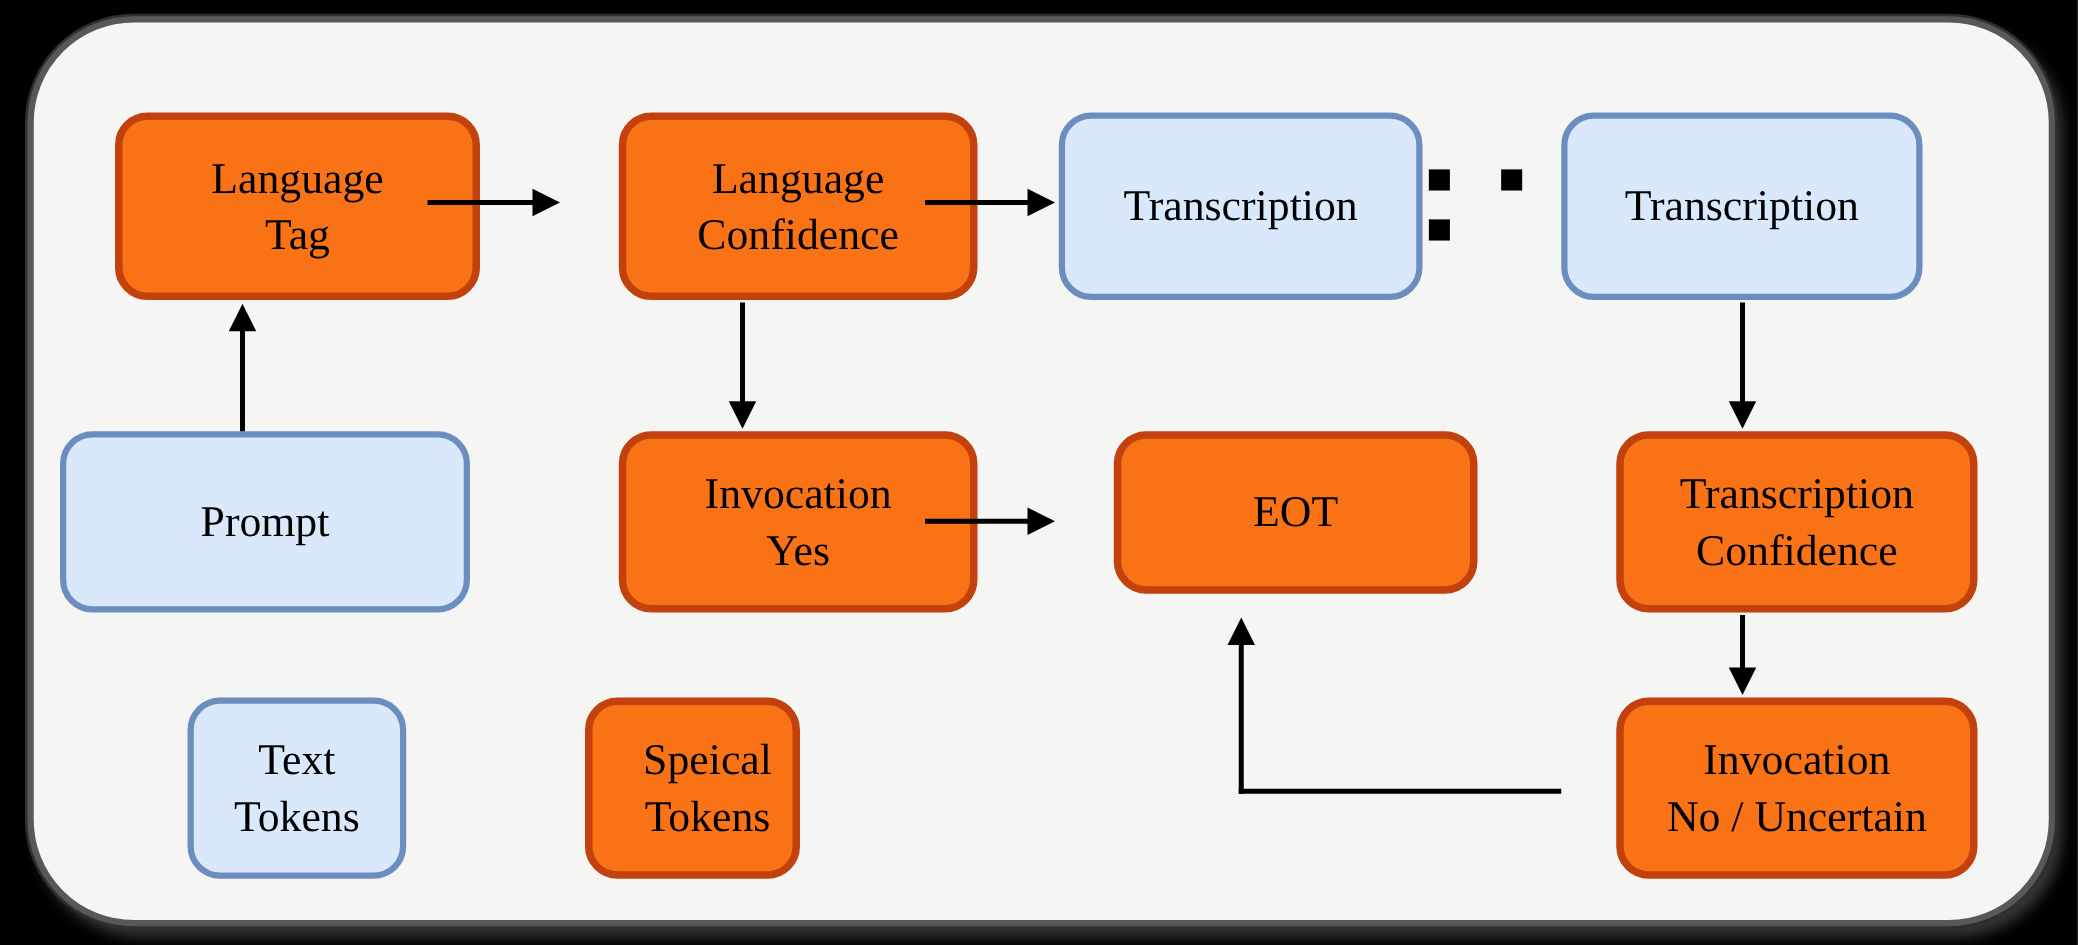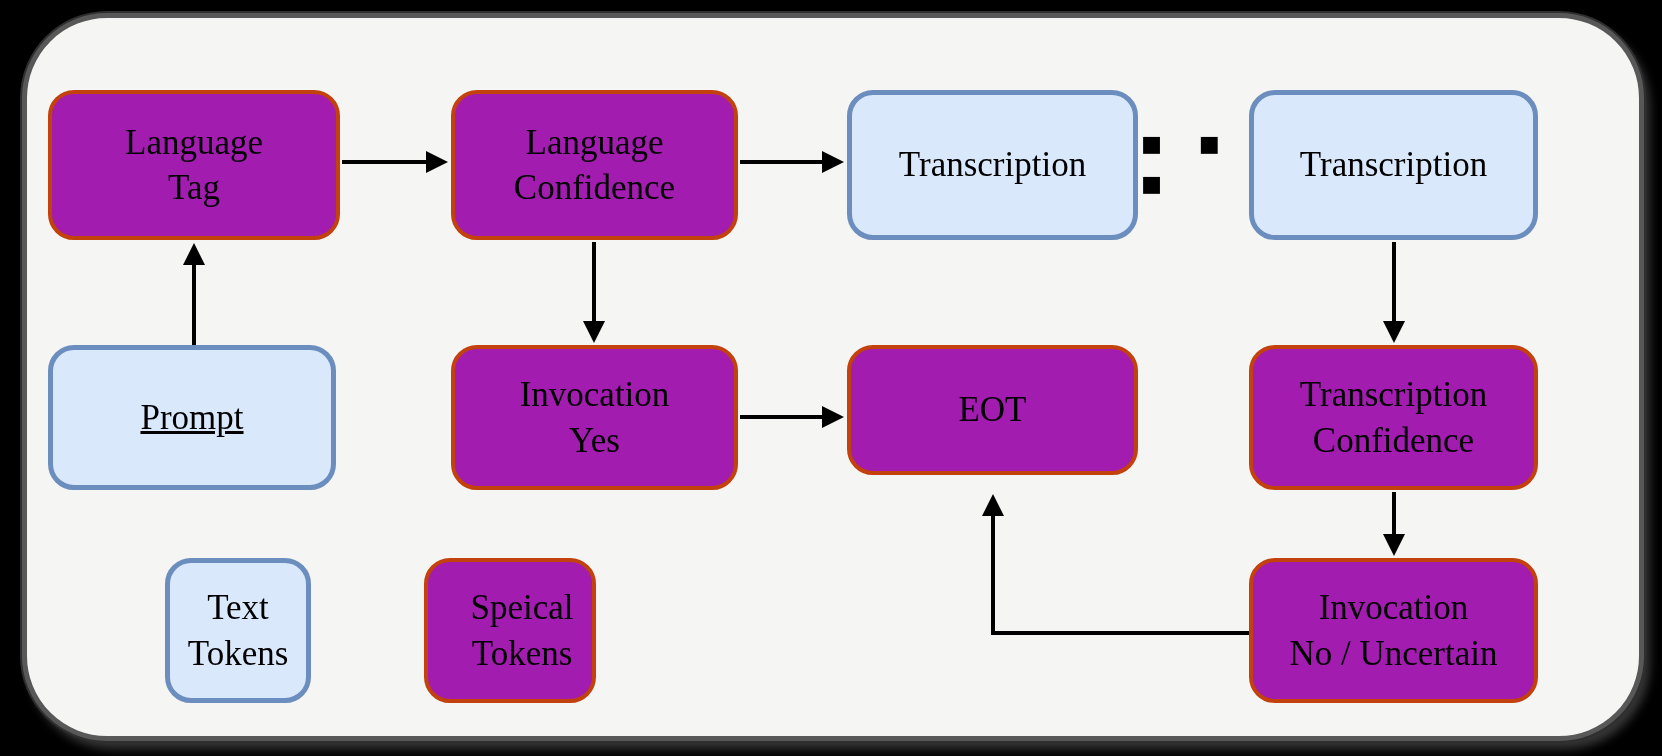--- a/index.html
+++ b/index.html
@@ -4,21 +4,21 @@
 <style>
   html,body{margin:0;padding:0;background:#000;}
   .canvas{position:relative;width:1662px;height:756px;background:#000;overflow:hidden;
           font-family:"Liberation Serif","DejaVu Serif",serif;color:#000;}
   .panel{position:absolute;left:22px;top:13px;width:1622px;height:728px;
          background:#f5f5f4;border:5px solid #585858;border-radius:85px;
          box-shadow:0 0 0 2px #2f2f2f,6px 8px 10px rgba(60,60,60,.9);box-sizing:border-box;}
   .node{position:absolute;display:flex;align-items:center;justify-content:center;
         text-align:center;font-size:35px;line-height:1.3;white-space:pre-line;
         border-radius:26px;box-sizing:border-box;}
-  .special{background:#a21caf;border:4px solid #c2410c;}
+  .special{background:#f97316;border:6px solid #c2410c;margin-left:44px;}
   .text-tok{background:#dae8fc;border:5px solid #6c8ebf;}
   .line{position:absolute;background:#000;}
   .head{position:absolute;width:0;height:0;}
   .head-right{border-top:11px solid transparent;border-bottom:11px solid transparent;border-left:22px solid #000;}
   .head-up{border-left:11px solid transparent;border-right:11px solid transparent;border-bottom:22px solid #000;}
   .head-down{border-left:11px solid transparent;border-right:11px solid transparent;border-top:22px solid #000;}
   .dots{position:absolute;left:1140px;top:138px;width:108px;height:48px;
         display:flex;align-items:center;justify-content:center;
         font-size:34px;letter-spacing:10px;word-spacing:4px;font-family:"DejaVu Sans",sans-serif;}
 </style>
@@ -30,30 +30,30 @@
   <div class="panel"></div>
 
   <div class="node special" style="left:48px;   top:90px; width:292px; height:150px;">Language
 Tag</div>
   <div class="node special" style="left:451px;  top:90px; width:287px; height:150px;">Language
 Confidence</div>
   <div class="node text-tok" style="left:847px;  top:90px; width:291px; height:150px;">Transcription</div>
   <div class="node text-tok" style="left:1249px; top:90px; width:289px; height:150px;">Transcription</div>
   <div class="dots">▪ ▪ ▪</div>
 
-  <div class="node text-tok" style="left:48px;   top:345px; width:288px; height:145px;text-decoration:underline;">Prompt</div>
+  <div class="node text-tok" style="left:48px;   top:345px; width:328px; height:145px;">Prompt</div>
   <div class="node special" style="left:451px;  top:345px; width:287px; height:145px;">Invocation
 Yes</div>
   <div class="node special" style="left:847px;  top:345px; width:291px; height:130px;">EOT</div>
   <div class="node special" style="left:1249px; top:345px; width:289px; height:145px;">Transcription
 Confidence</div>
 
   <div class="node special" style="left:1249px; top:558px; width:289px; height:145px;">Invocation
 No / Uncertain</div>
-  <div class="node text-tok" style="left:150px;  top:558px; width:146px; height:145px;margin-left:15px;">Text
+  <div class="node text-tok" style="left:150px;  top:558px; width:175px; height:145px;">Text
 Tokens</div>
   <div class="node special" style="left:424px;  top:558px; width:172px; height:145px;padding-left:24px;">Speical
 Tokens</div>
 
   <div class="line" style="left:342px;top:160px;width:88px;height:4px;"></div>
   <div class="head head-right" style="left:426px;top:151px;"></div>
 
   <div class="line" style="left:740px;top:160px;width:86px;height:4px;"></div>
   <div class="head head-right" style="left:822px;top:151px;"></div>
 

